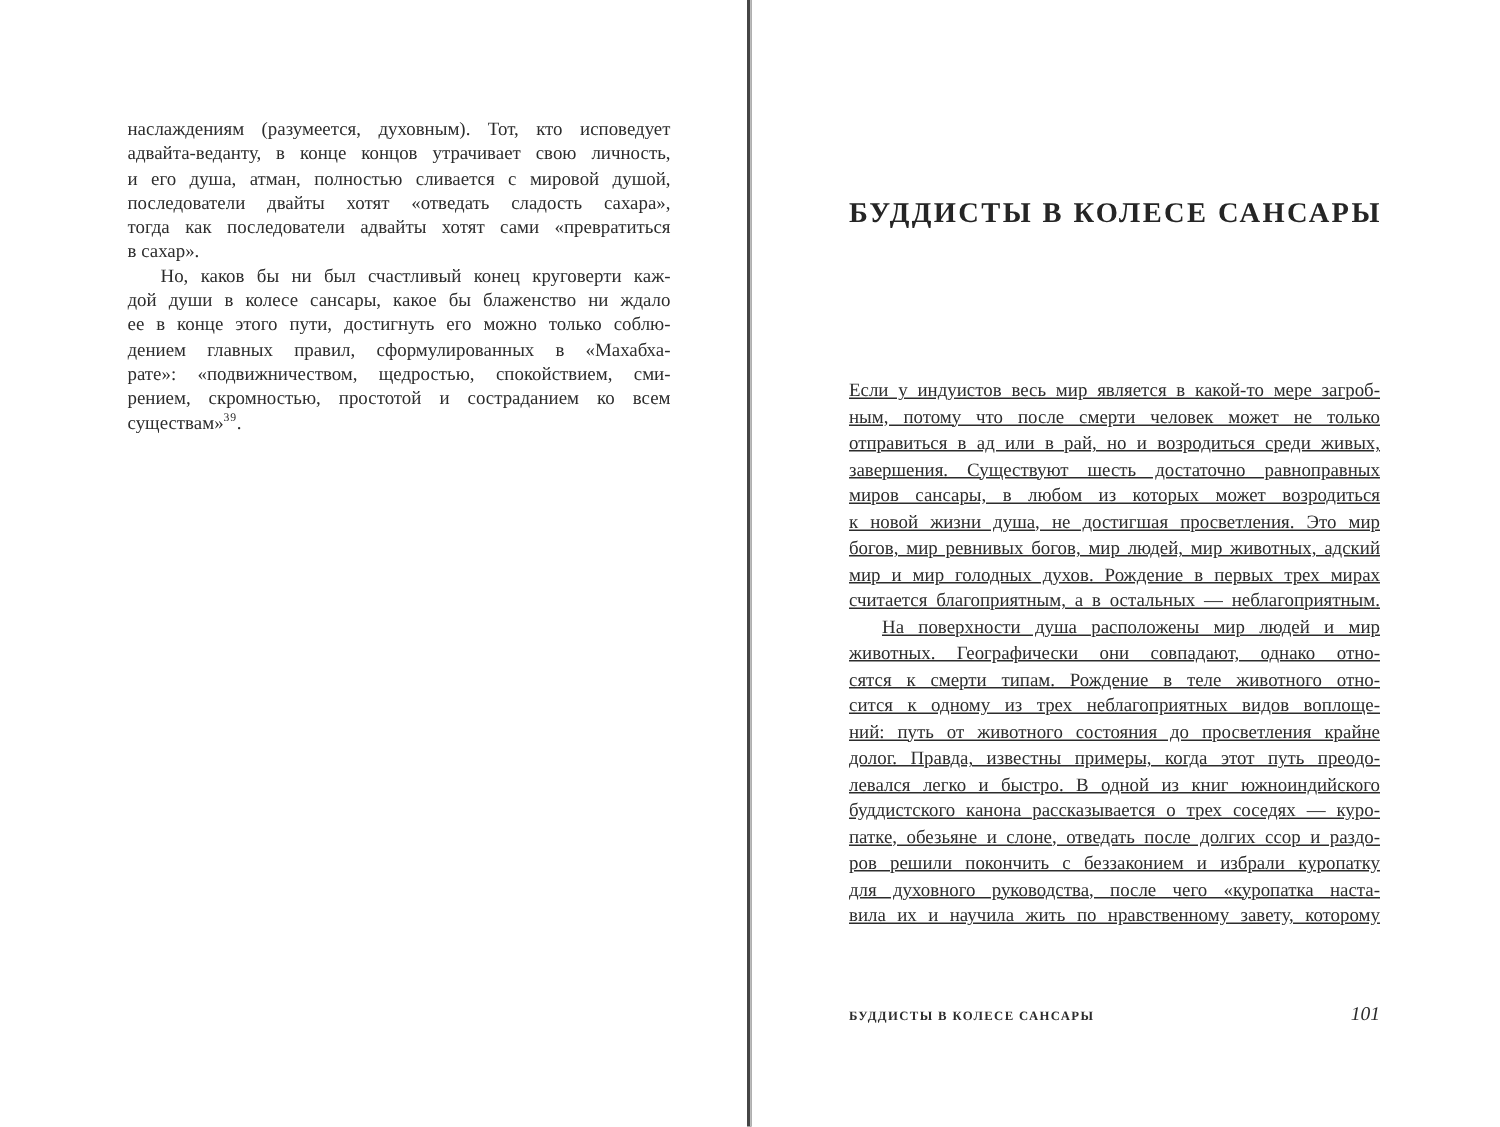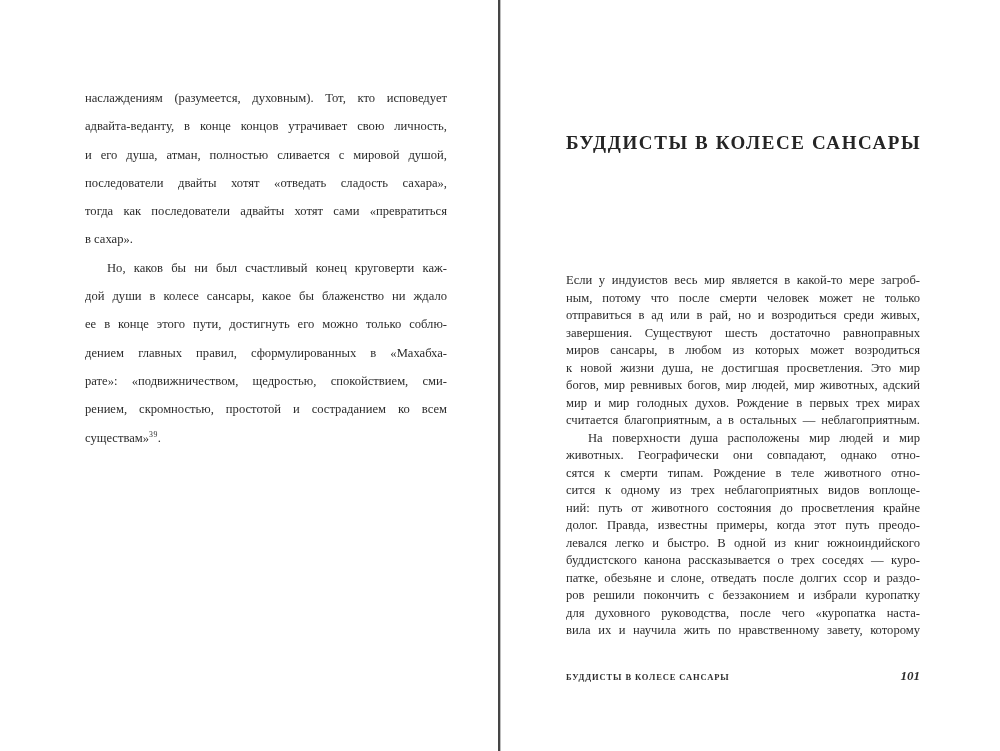--- a/index.html
+++ b/index.html
@@ -21,28 +21,28 @@
     width: 2px; height: 751px;
     background: #454545;
     border-right: 1px solid #bdbdbd;
   }
   .textcol {
     position: absolute;
     color: #2c2c2c;
     font-size: 12.6px;
   }
   .col-left  { left: 85px;  top: 78px;  width: 362px; }
-  .col-right { left: 566px; top: 272px; width: 354px; }
+  .col-right { left: 566px; top: 252px; width: 354px; text-decoration: underline; }
   .line {
     text-align: justify;
     text-align-last: justify;
     white-space: normal;
     overflow: hidden;
   }
-  .col-left  .line { height: 16.3px; line-height: 16.3px; margin-top: 12px; }
+  .col-left  .line { height: 16.3px; line-height: 16.3px; }
   .col-right .line { height: 17.5px; line-height: 17.5px; }
   .line.rag { text-align-last: left; }
   .line.indent { text-indent: 22px; }
   .line sup {
     font-size: 0.62em;
     line-height: 0;
     vertical-align: super;
     letter-spacing: 0.5px;
   }
   .chapter-title {
@@ -66,21 +66,21 @@
   }
   .running-title {
     font-size: 8.5px;
     font-weight: 700;
     letter-spacing: 0.9px;
     color: #2c2c2c;
   }
   .page-number {
     font-size: 13px;
     font-style: italic;
-    font-weight: 700;
+    font-weight: 400;
     color: #2c2c2c;
   }
 </style>
 </head>
 <body>
 
 <div class="spread">
 
   <div class="textcol col-left" id="left-col">
       <div class="line">наслаждениям (разумеется, духовным). Тот, кто исповедует</div>

